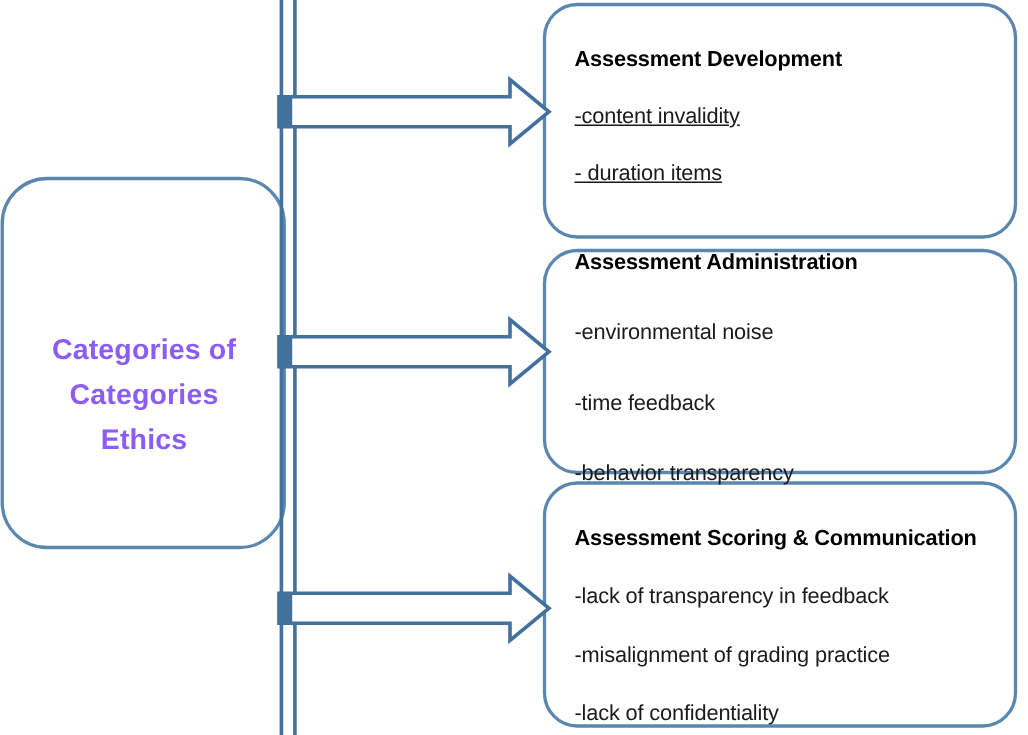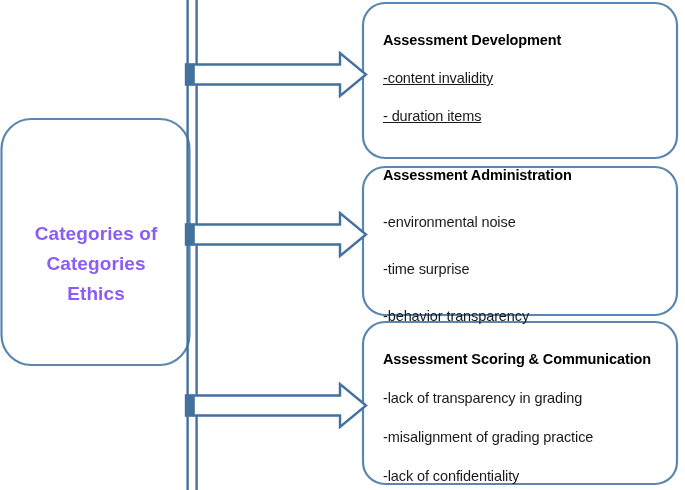--- a/index.html
+++ b/index.html
@@ -122,24 +122,24 @@
 
   <div class="cat-box" id="box-development">
     <div class="cat-title">Assessment Development</div>
     <div class="cat-item">-content invalidity</div>
     <div class="cat-item">- duration items</div>
   </div>
 
   <div class="cat-box" id="box-administration">
     <div class="cat-title">Assessment Administration</div>
     <div class="cat-item">-environmental noise</div>
-    <div class="cat-item">-time surprise</div>
+    <div class="cat-item">-time feedback</div>
     <div class="cat-item">-behavior transparency</div>
   </div>
 
   <div class="cat-box" id="box-scoring">
     <div class="cat-title">Assessment Scoring &amp; Communication</div>
-    <div class="cat-item">-lack of transparency in grading</div>
+    <div class="cat-item">-lack of transparency in feedback</div>
     <div class="cat-item">-misalignment of grading practice</div>
     <div class="cat-item">-lack of confidentiality</div>
   </div>
 
 </div>
 
 </body></html>

